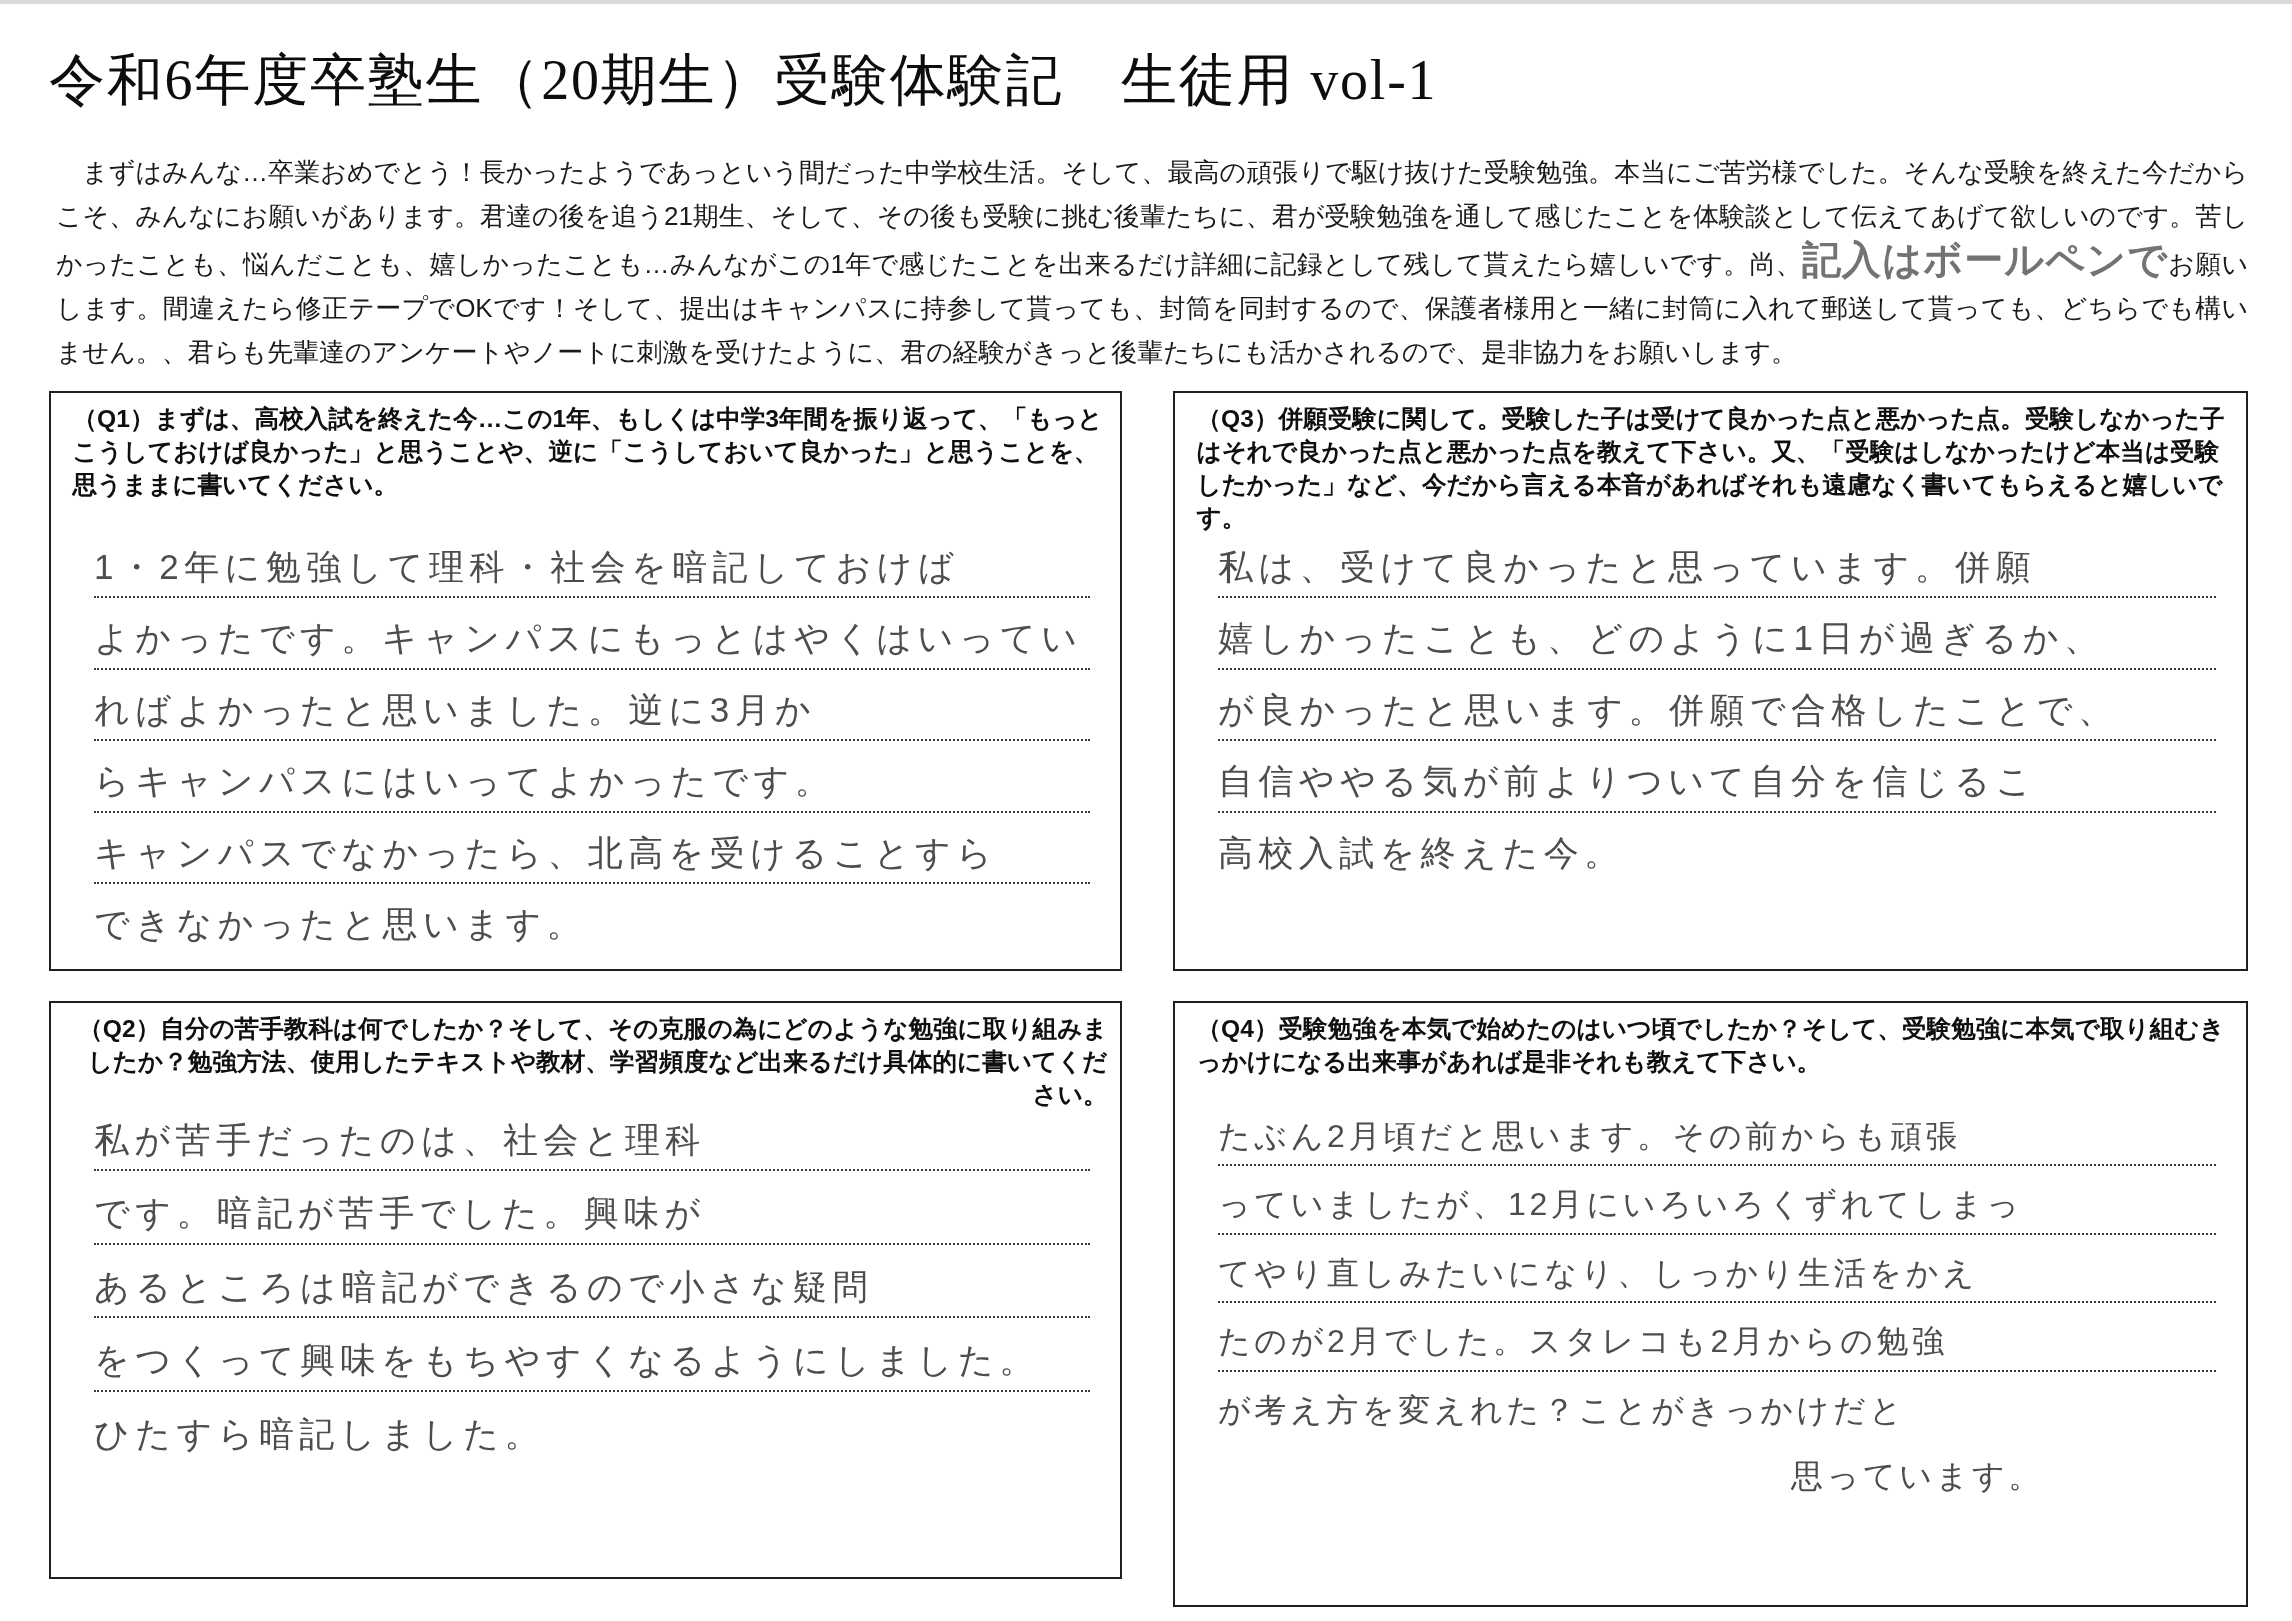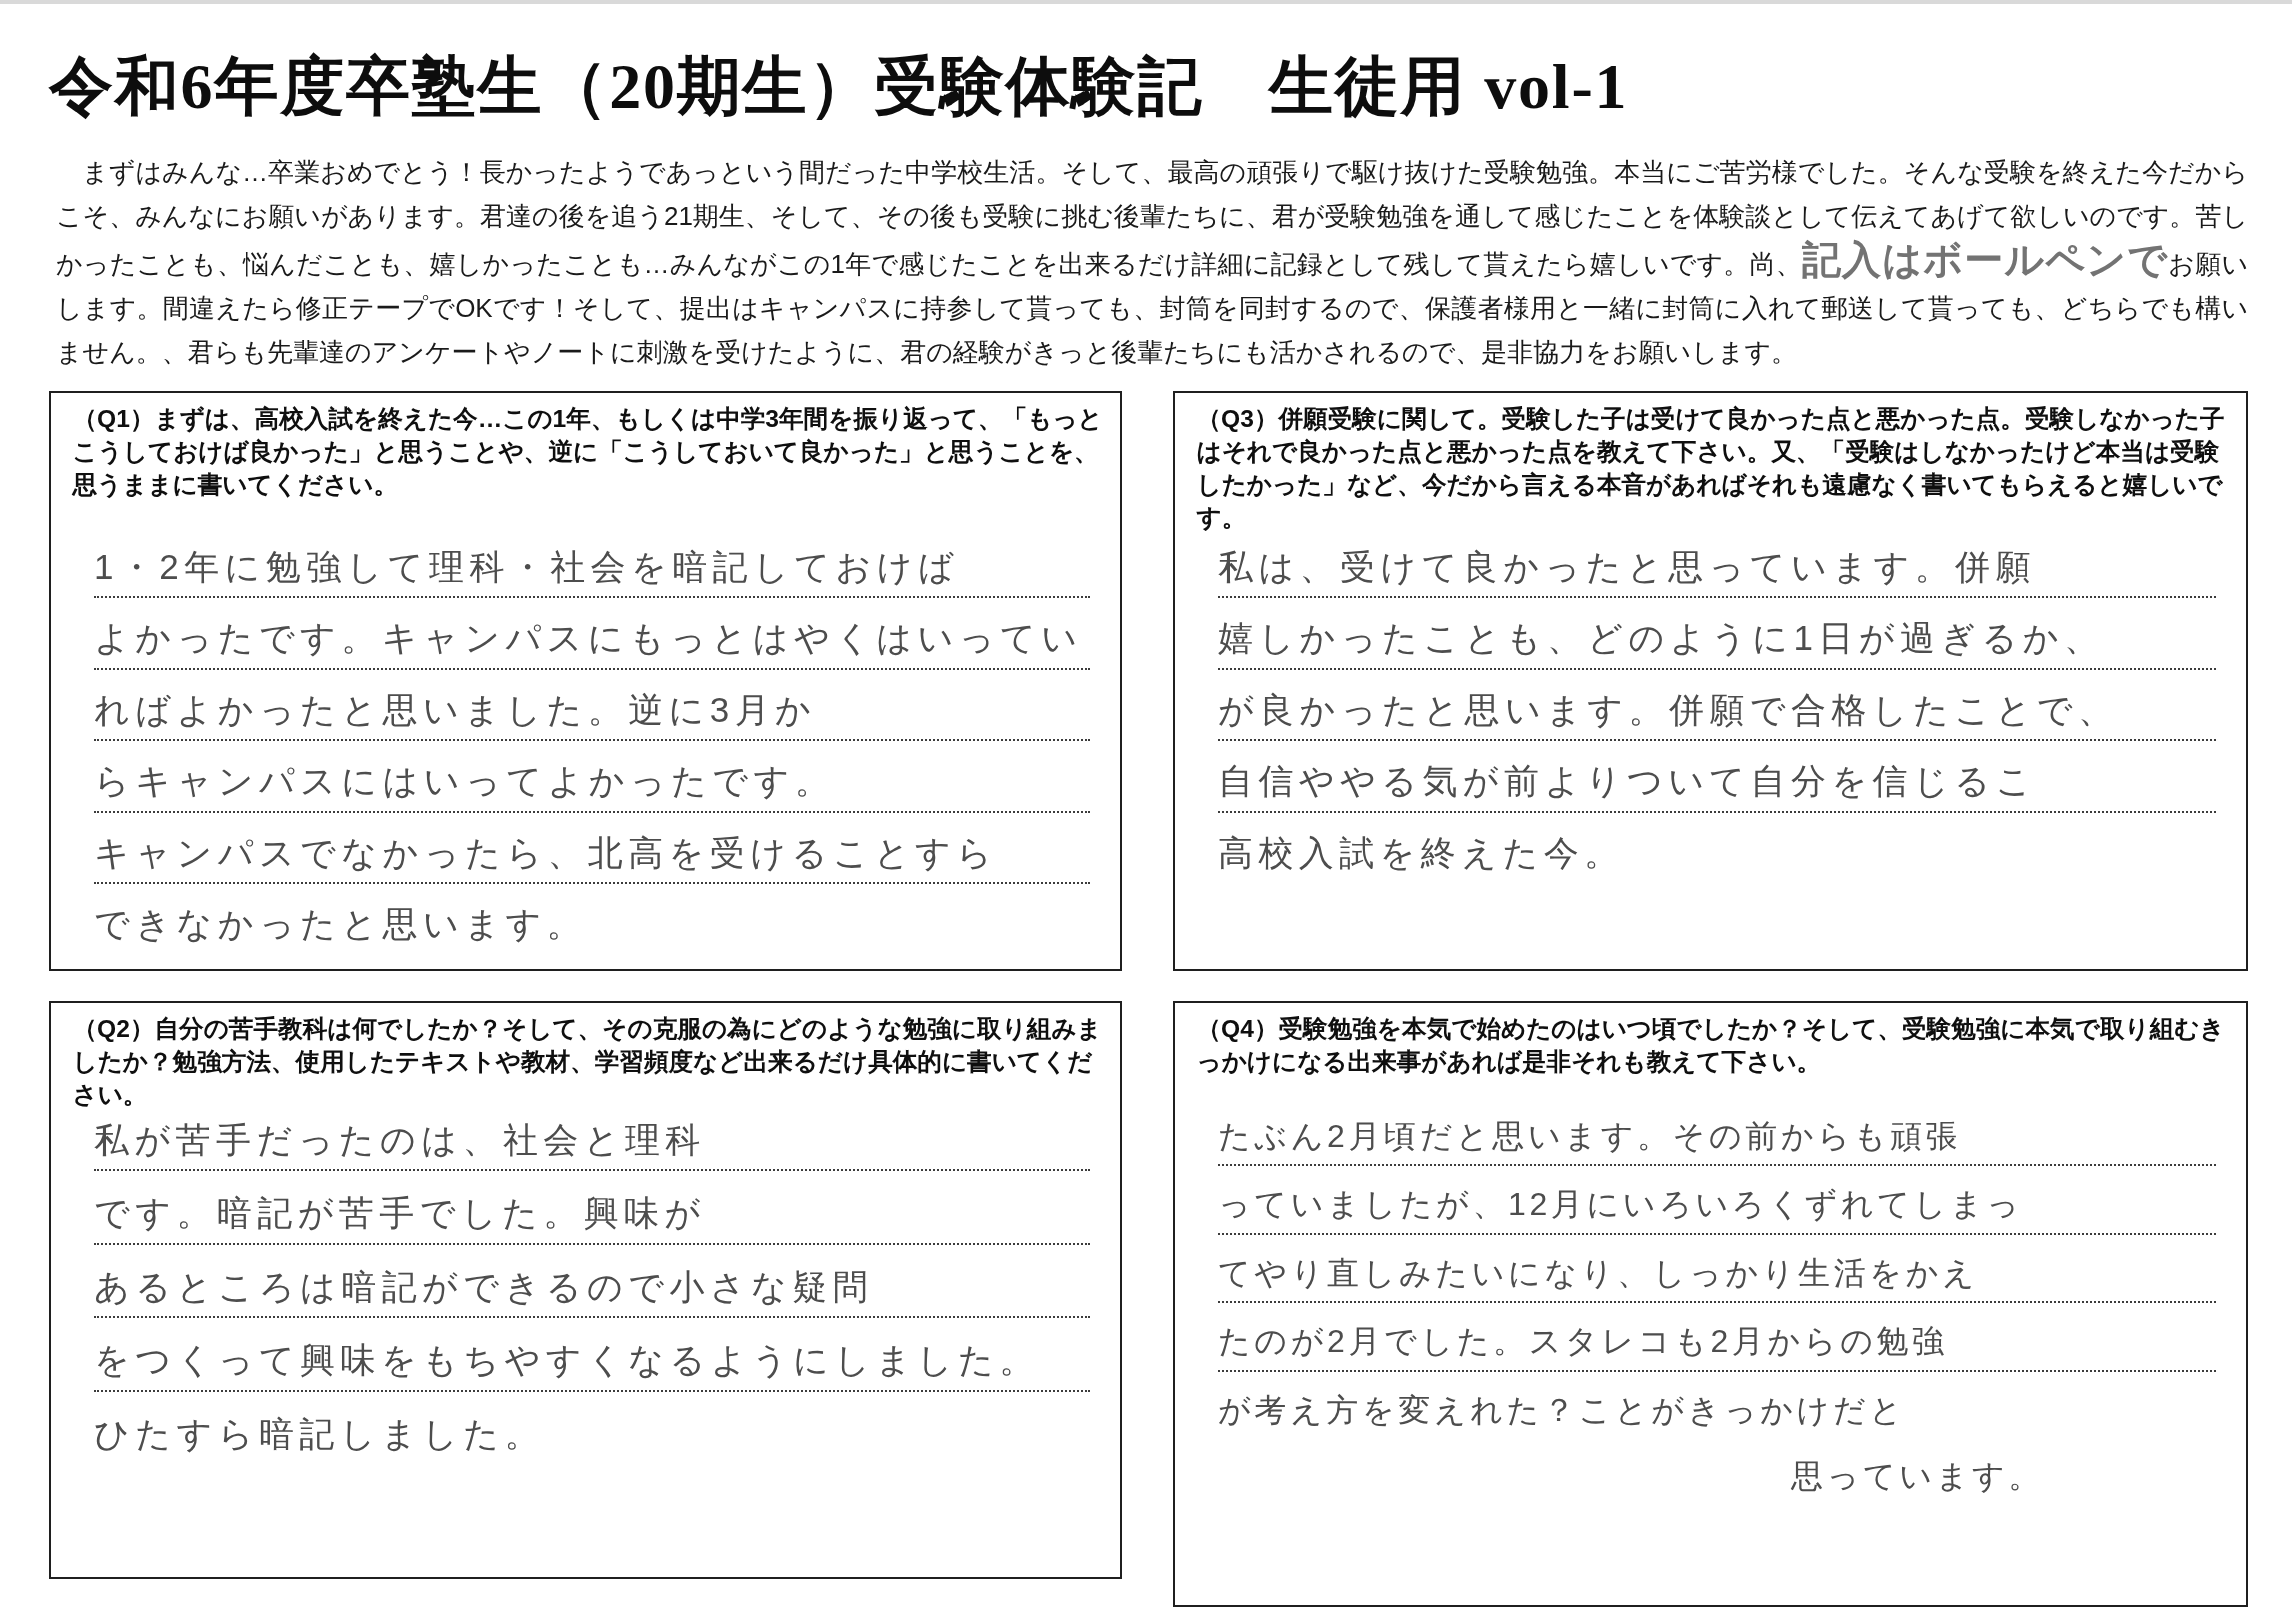--- a/index.html
+++ b/index.html
@@ -7,21 +7,21 @@
     position:relative;
     width:2293px;height:1621px;
     background:#ffffff;
     font-family:"Liberation Sans",sans-serif;
     color:#111;
     overflow:hidden;
   }
   .title{
     position:absolute;left:49px;top:43px;width:2203px;
     font-family:"Liberation Serif",serif;
-    font-size:64px;font-weight:bold;letter-spacing:1.8px;
+    font-size:56px;font-weight:normal;letter-spacing:1.8px;
     color:#0d0d0d;
   }
   .intro{
     position:absolute;left:56px;top:150px;width:2192px;
     font-size:26px;line-height:44px;
     text-align:justify;
     color:#1a1a1a;
   }
   .intro .emph{
     font-size:39px;font-weight:bold;color:#737373;
@@ -48,21 +48,21 @@
     letter-spacing:5.4px;
     padding-bottom:5.4px;
     border-bottom:2.7px dotted #3c3c3c;
     white-space:nowrap;overflow:hidden;
   }
   .aline.no-rule{border-bottom:none;}
   .aline.indent{padding-left:573px;}
   
   #q1{left:49px;top:391px;width:1073px;height:580px;}
   #q3{left:1173px;top:391px;width:1075px;height:580px;}
-  #q2{left:49px;top:1001px;width:1073px;height:578px;}
+  #q2{left:49px;top:1001px;width:1073px;height:578px;text-align:right;}
   #q4{left:1173px;top:1001px;width:1075px;height:606px;}
   #q1 .question,#q3 .question{height:125px;}
   #q2 .question,#q4 .question{height:86px;}
   #q1 .aline,#q3 .aline{height:64px;}
   #q2 .aline{height:66px;}
   #q4 .aline{height:61px;font-size:32px;letter-spacing:3.6px;}
   
   .scan-edge{position:absolute;left:0;top:0;width:100%;height:3.6px;background:#d9d9d9;}
 </style>
 </head>

